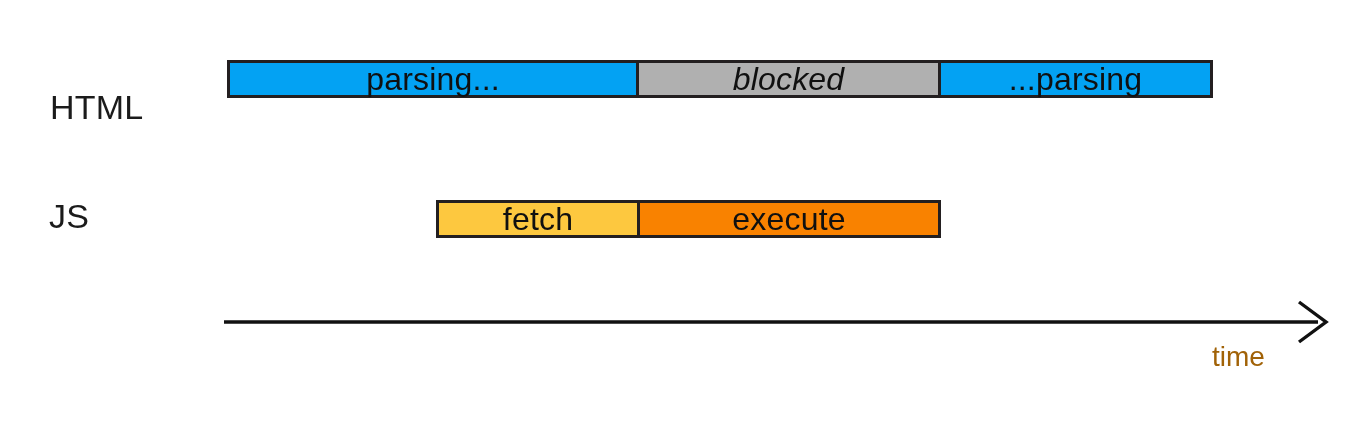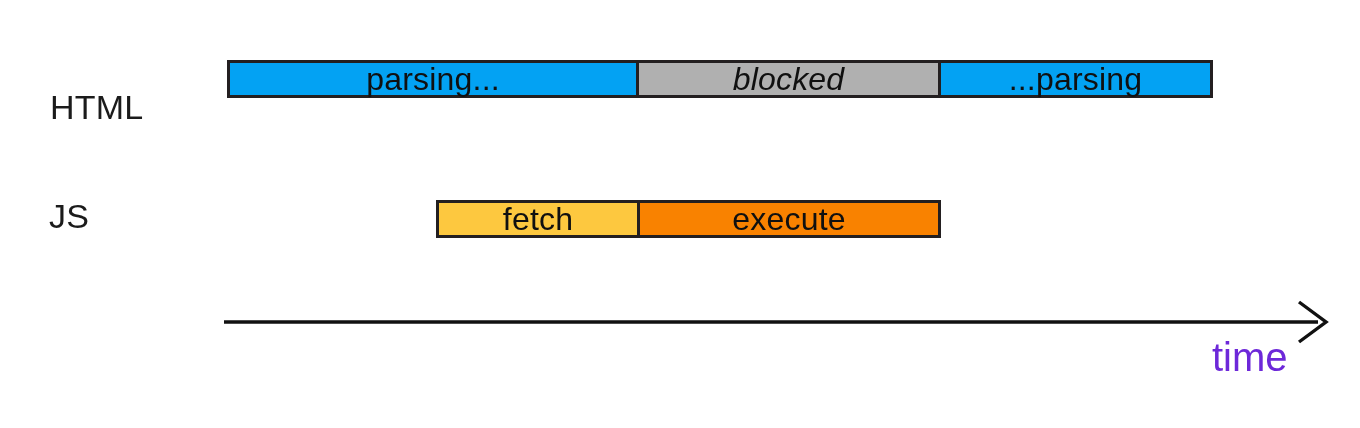--- a/index.html
+++ b/index.html
@@ -67,23 +67,23 @@
     top: 298px;
     width: 1110px;
     height: 52px;
   }
   #time-axis svg { display: block; }
 
   #label-time {
     position: absolute;
     left: 1212px;
     top: 341px;
-    font-size: 40px;
+    font-size: 28px;
     line-height: 32px;
-    color: #6d28d9;
+    color: #a16207;
     white-space: nowrap;
     text-align: right;
   }
 </style>
 </head>
 <body>
 
 <div id="diagram">
 
   <div class="row-label" id="label-html">HTML</div>

